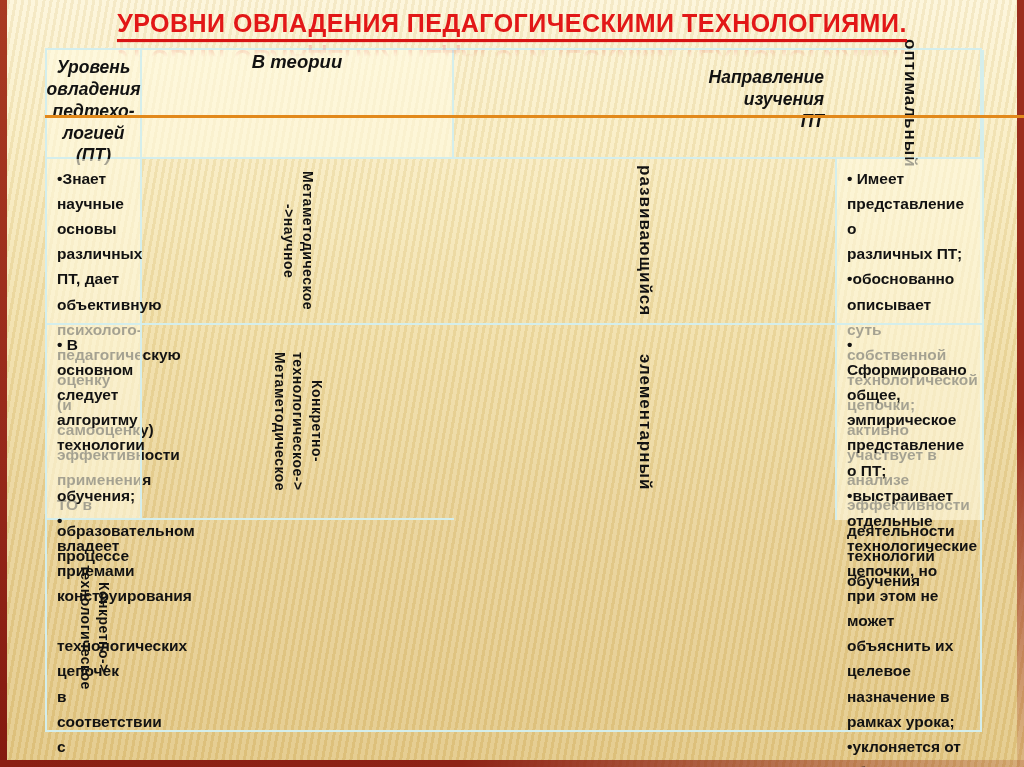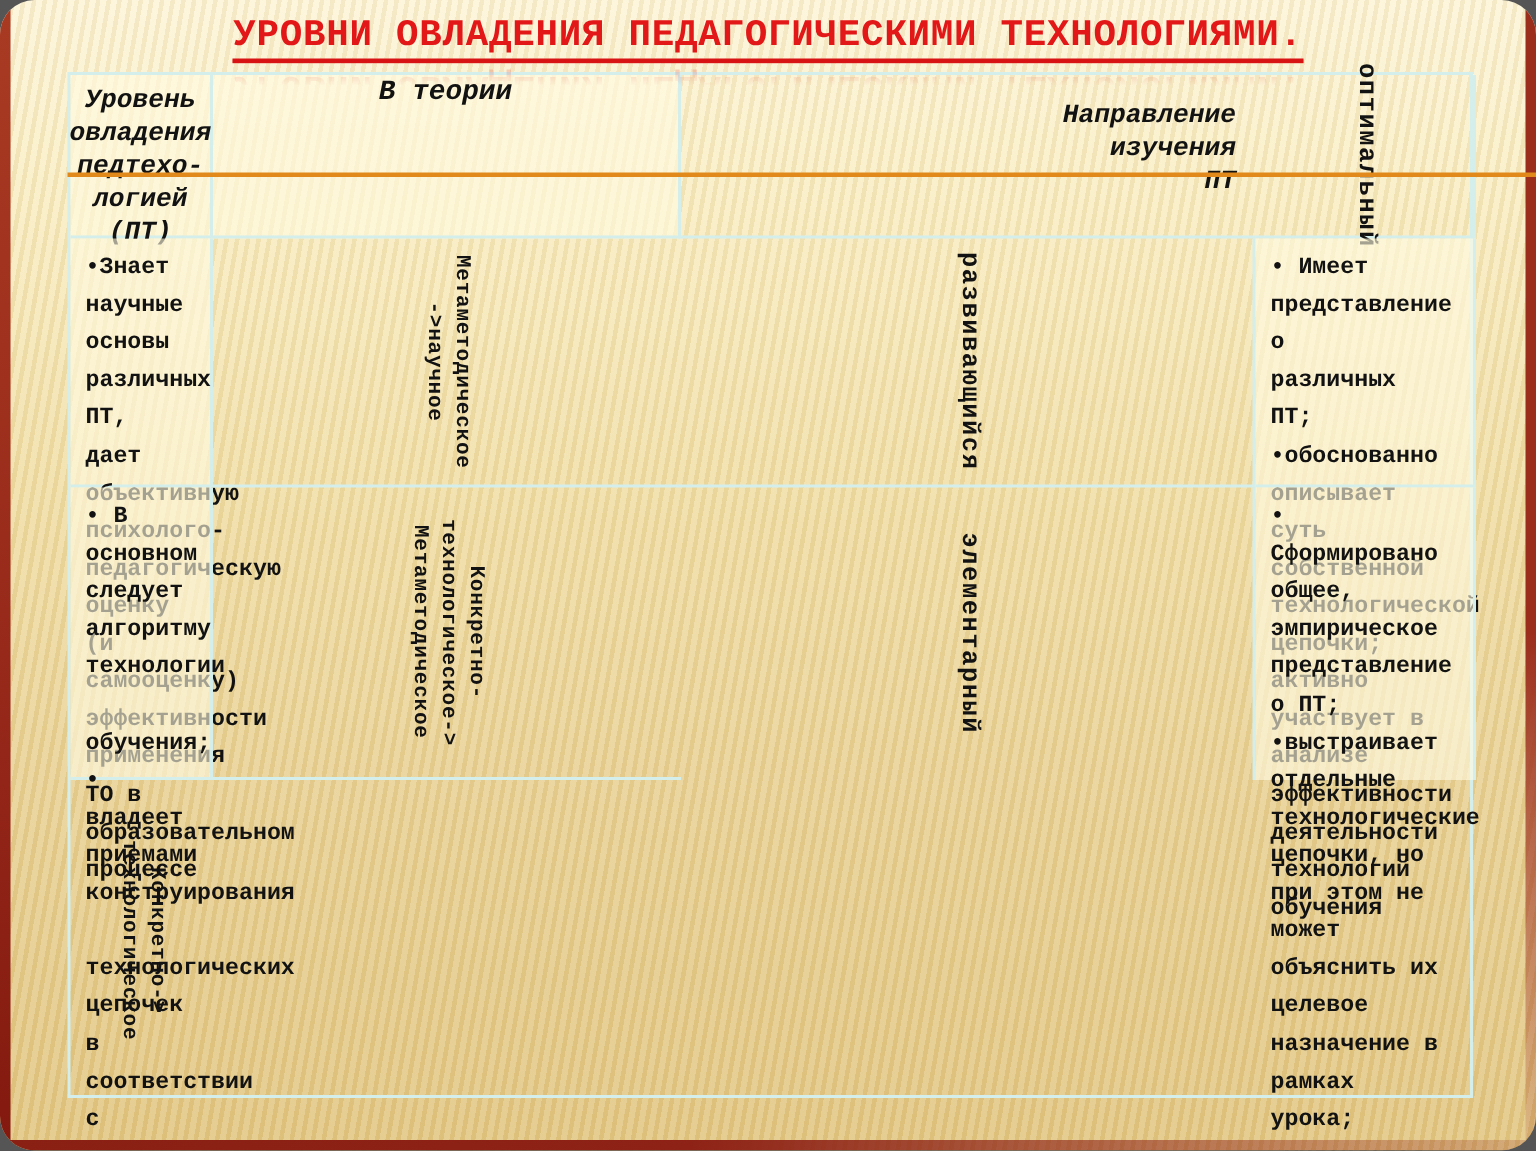--- a/index.html
+++ b/index.html
@@ -1,23 +1,22 @@
 <!DOCTYPE html>
 <html><head>
 <meta charset="utf-8">
 <style>
   html,body{margin:0;padding:0;background:#555;}
   .slide{
     position:relative;
     width:1024px;height:767px;
     margin:0 auto;
     overflow:hidden;
-    font-family:Liberation Mono, monospace;
+    font-family:Liberation Sans, sans-serif;
     background:linear-gradient(180deg,#fdf5d8 0%,#f9edc2 18%,#f0dda4 45%,#e8d093 70%,#e2c682 100%);
-    border-radius:23px;
   }
   
   .stripes{
     position:absolute;inset:0;
     background:repeating-linear-gradient(100deg,
       rgba(173,132,46,0.10) 0px, rgba(173,132,46,0.10) 3px,
       rgba(255,255,255,0.12) 3px, rgba(255,255,255,0.12) 7px);
     pointer-events:none;
   }
   

